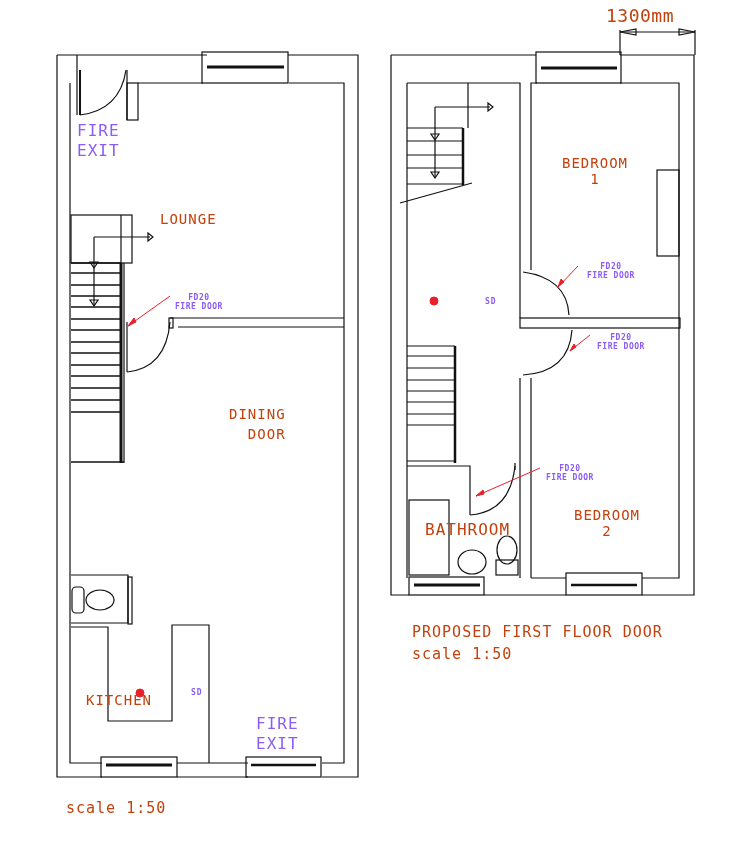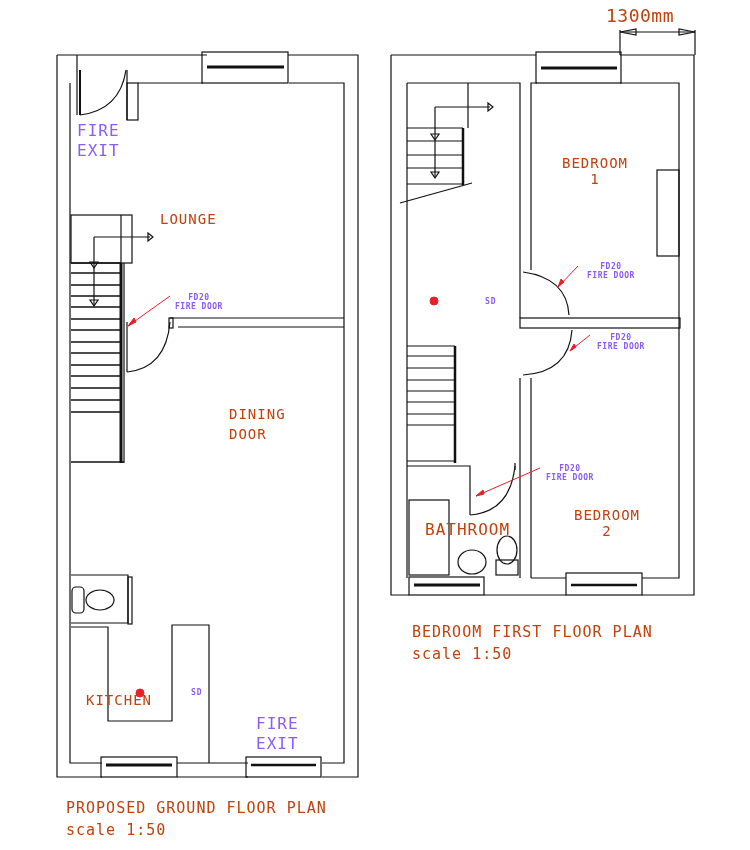--- a/index.html
+++ b/index.html
@@ -176,32 +176,31 @@
 
 <div class="lbl red fire" style="left:77px;top:121px;">
   <div>FIRE</div>
   <div>EXIT</div>
 </div>
 <div class="lbl room" style="left:160px;top:171px;margin-top:40px;">LOUNGE</div>
 <div class="lbl red fd" style="left:175px;top:293px;">
   <div>FD20</div>
   <div>FIRE DOOR</div>
 </div>
-<div class="lbl room" style="left:229px;top:404px;text-align:left;line-height:20px;">
+<div class="lbl room" style="left:229px;top:404px;text-align:right;line-height:20px;">
   <div>DINING</div>
   <div>DOOR</div>
 </div>
 <div class="lbl red sd" style="left:147px;top:688px;">SD</div>
 <div class="lbl room" style="left:86px;top:692px;">KITCHEN</div>
 <div class="lbl red fire" style="left:256px;top:714px;">
   <div>FIRE</div>
   <div>EXIT</div>
 </div>
 <div class="lbl title" style="left:66px;top:797px;">
-  <div>PROPOSED GROUND FLOOR PLAN</div>
   <div>scale 1:50</div>
 </div>
 
 <div class="lbl room" style="left:552px;top:155px;width:86px;">
   <div>BEDROOM</div>
   <div>1</div>
 </div>
 <div class="lbl red fd" style="left:587px;top:262px;">
   <div>FD20</div>
   <div>FIRE DOOR</div>
@@ -214,15 +213,15 @@
 <div class="lbl red fd" style="left:546px;top:464px;">
   <div>FD20</div>
   <div>FIRE DOOR</div>
 </div>
 <div class="lbl room" style="left:564px;top:507px;width:86px;">
   <div>BEDROOM</div>
   <div>2</div>
 </div>
 <div class="lbl room" style="left:425px;top:522px;font-size:16px;">BATHROOM</div>
 <div class="lbl title" style="left:412px;top:621px;">
-  <div>BEDROOM FIRST FLOOR PLAN</div>
+  <div>PROPOSED FIRST FLOOR DOOR</div>
   <div>scale 1:50</div>
 </div>
 
 </body></html>

